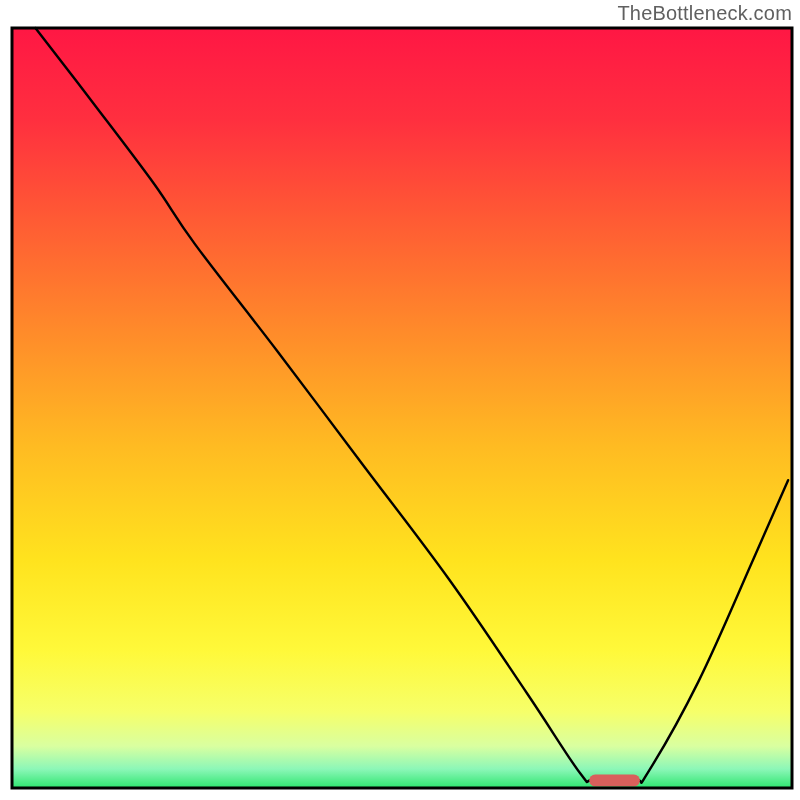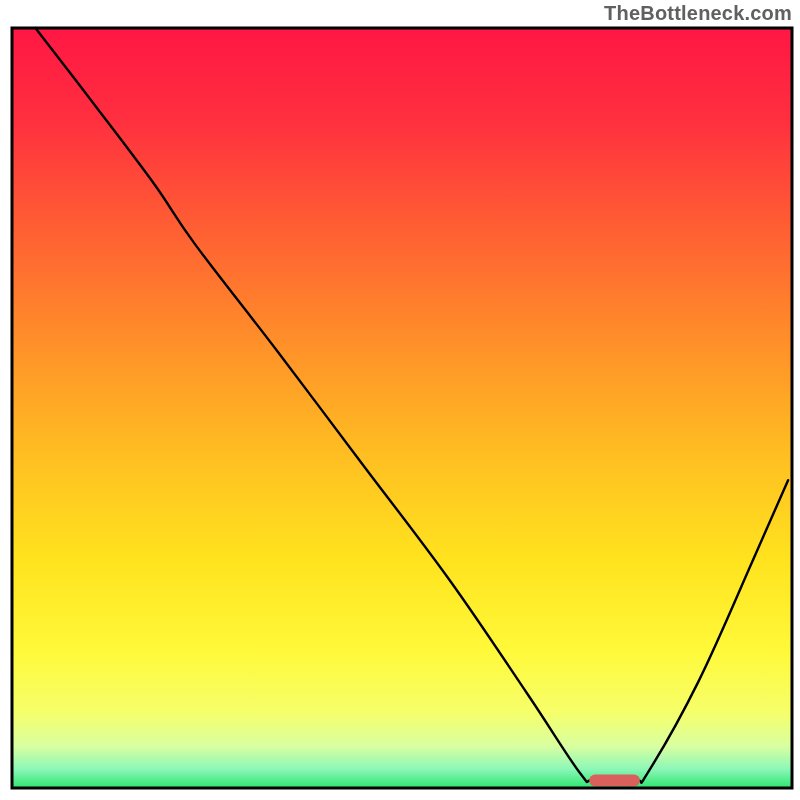--- a/index.html
+++ b/index.html
@@ -15,21 +15,21 @@
     position: relative;
     width: 800px;
     height: 800px;
     background: #fff;
   }
   .watermark {
     position: absolute;
     top: 2px;
     right: 8px;
     font-size: 20px;
-    font-weight: 700;
+    font-weight: 400;
     color: #606060;
     letter-spacing: 0.2px;
     user-select: none;
   }
   svg {
     display: block;
   }
 </style>
 </head>
 <body>

